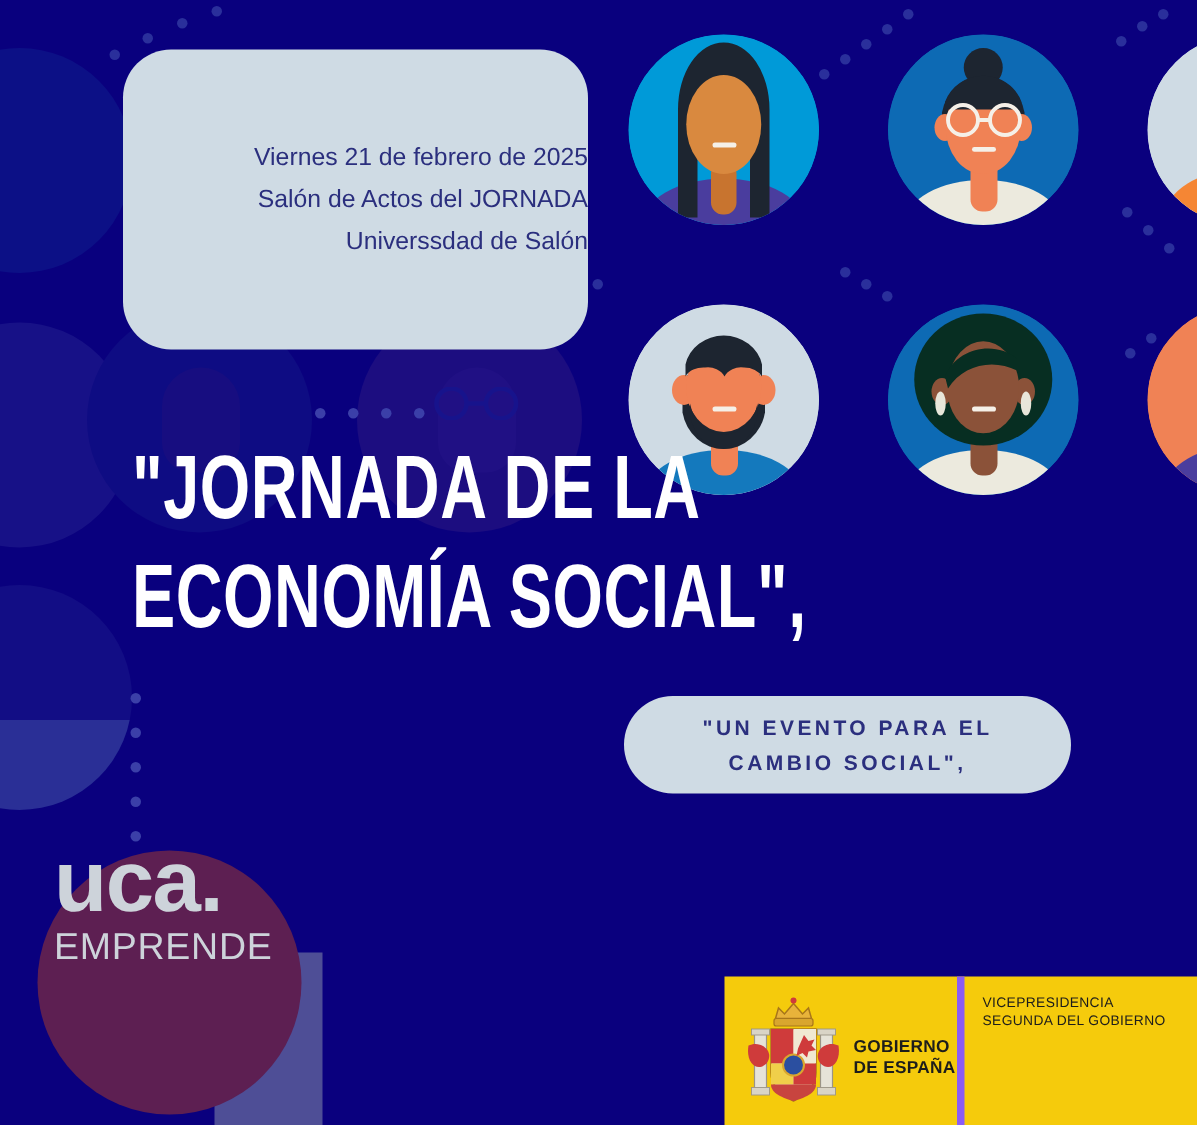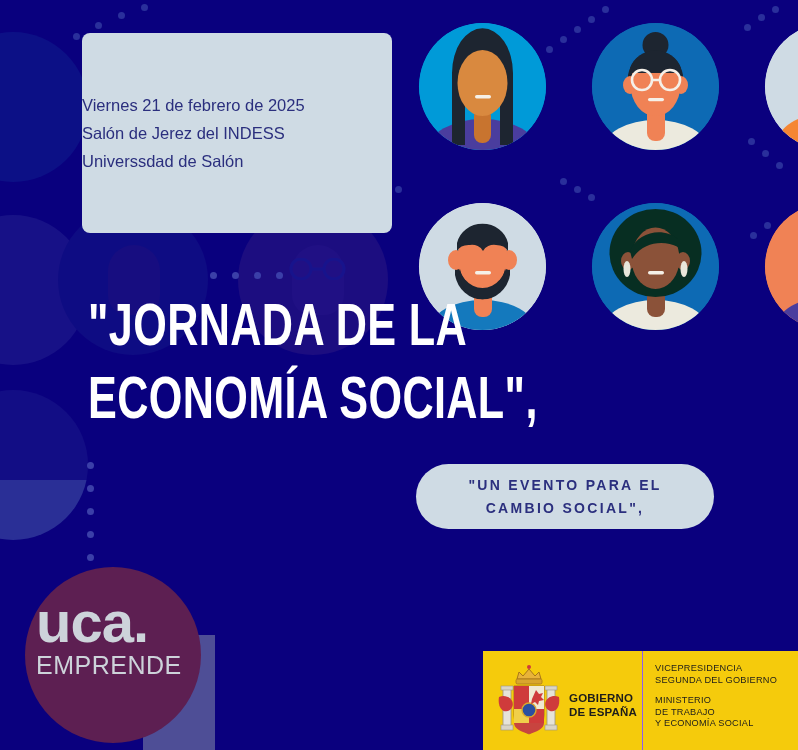--- a/index.html
+++ b/index.html
@@ -31,23 +31,23 @@
   .dot.soft { background:#3b3fa8; }
 
   
   .avatar { position:absolute; border-radius:50%; overflow:hidden; }
 
   
   #info-bubble {
     position:absolute; left:82px; top:33px;
     width:310px; height:200px;
     background:#cfdbe4;
-    border-radius:8px;
+    border-radius:32px;
     display:flex; flex-direction:column;
-    align-items:flex-start; justify-content:center;
+    align-items:flex-end; justify-content:center;
     gap:3px;
   }
   #info-bubble .line {
     color:#2b2f7e;
     font-size:16.5px;
     line-height:25px;
     white-space:nowrap;
     font-family:"Liberation Sans", sans-serif;
   }
 
@@ -91,21 +91,21 @@
     width:72px; height:115px;
     background:#4e4e96;
   }
   #uca-circle {
     position:absolute; left:25px; top:567px;
     width:176px; height:176px;
     border-radius:50%;
     background:#5d1f52;
   }
   #uca-text {
-    position:absolute; left:36px; top:594px;
+    position:absolute; left:36px; top:560px;
     width:170px;
   }
   #uca-main {
     color:#cdd3da;
     font-size:58px;
     font-weight:700;
     line-height:56px;
     letter-spacing:-1px;
   }
   #uca-sub {
@@ -119,21 +119,21 @@
   
   #gov-banner {
     position:absolute; left:483px; top:651px;
     width:315px; height:99px;
     background:#f5cb0c;
     display:flex; align-items:stretch;
   }
   #gov-left {
     width:160px; position:relative;
     display:flex; align-items:center;
-    border-right:1px solid #8b5cf6;
+    border-right:5px solid #8b5cf6;
   }
   #gov-left-text {
     position:absolute; left:86px; top:40px;
     color:#1d1d1b;
     font-size:11.5px; font-weight:700; line-height:14px;
     letter-spacing:0.2px;
   }
   #gov-right {
     flex:1; padding:12px 12px 0 12px;
     color:#1d1d1b;
@@ -285,21 +285,21 @@
   </div>
   <div class="avatar" style="left:765px;top:203px;width:127px;height:127px;background:#f08255;">
     <svg width="127" height="127" viewBox="0 0 127 127">
       <circle cx="63.5" cy="63.5" r="63.5" fill="#f08255"></circle>
       <ellipse cx="63.5" cy="124" rx="52" ry="30" fill="#4a3d9e"></ellipse>
     </svg>
   </div>
 
   <div id="info-bubble">
     <div class="line">Viernes 21 de febrero de 2025</div>
-    <div class="line">Salón de Jerez del INDESS</div>
+    <div class="line">Salón de Actos del JORNADA</div>
     <div class="line">Universsdad de Salón</div>
   </div>
 
   <div id="main-title">
     <span class="tl">"JORNADA DE LA</span>
     <span class="tl">ECONOMÍA SOCIAL",</span>
   </div>
 
   <div id="subtitle-bubble">
     <div class="sline">"UN EVENTO PARA EL</div>
@@ -345,21 +345,16 @@
       <div id="gov-left-text">
         <div>GOBIERNO</div>
         <div>DE ESPAÑA</div>
       </div>
     </div>
     <div id="gov-right">
       <div class="blk">
         <div>VICEPRESIDENCIA</div>
         <div>SEGUNDA DEL GOBIERNO</div>
       </div>
-      <div class="blk">
-        <div>MINISTERIO</div>
-        <div>DE TRABAJO</div>
-        <div>Y ECONOMÍA SOCIAL</div>
-      </div>
     </div>
   </div>
 
 </div>
 
 </body></html>

